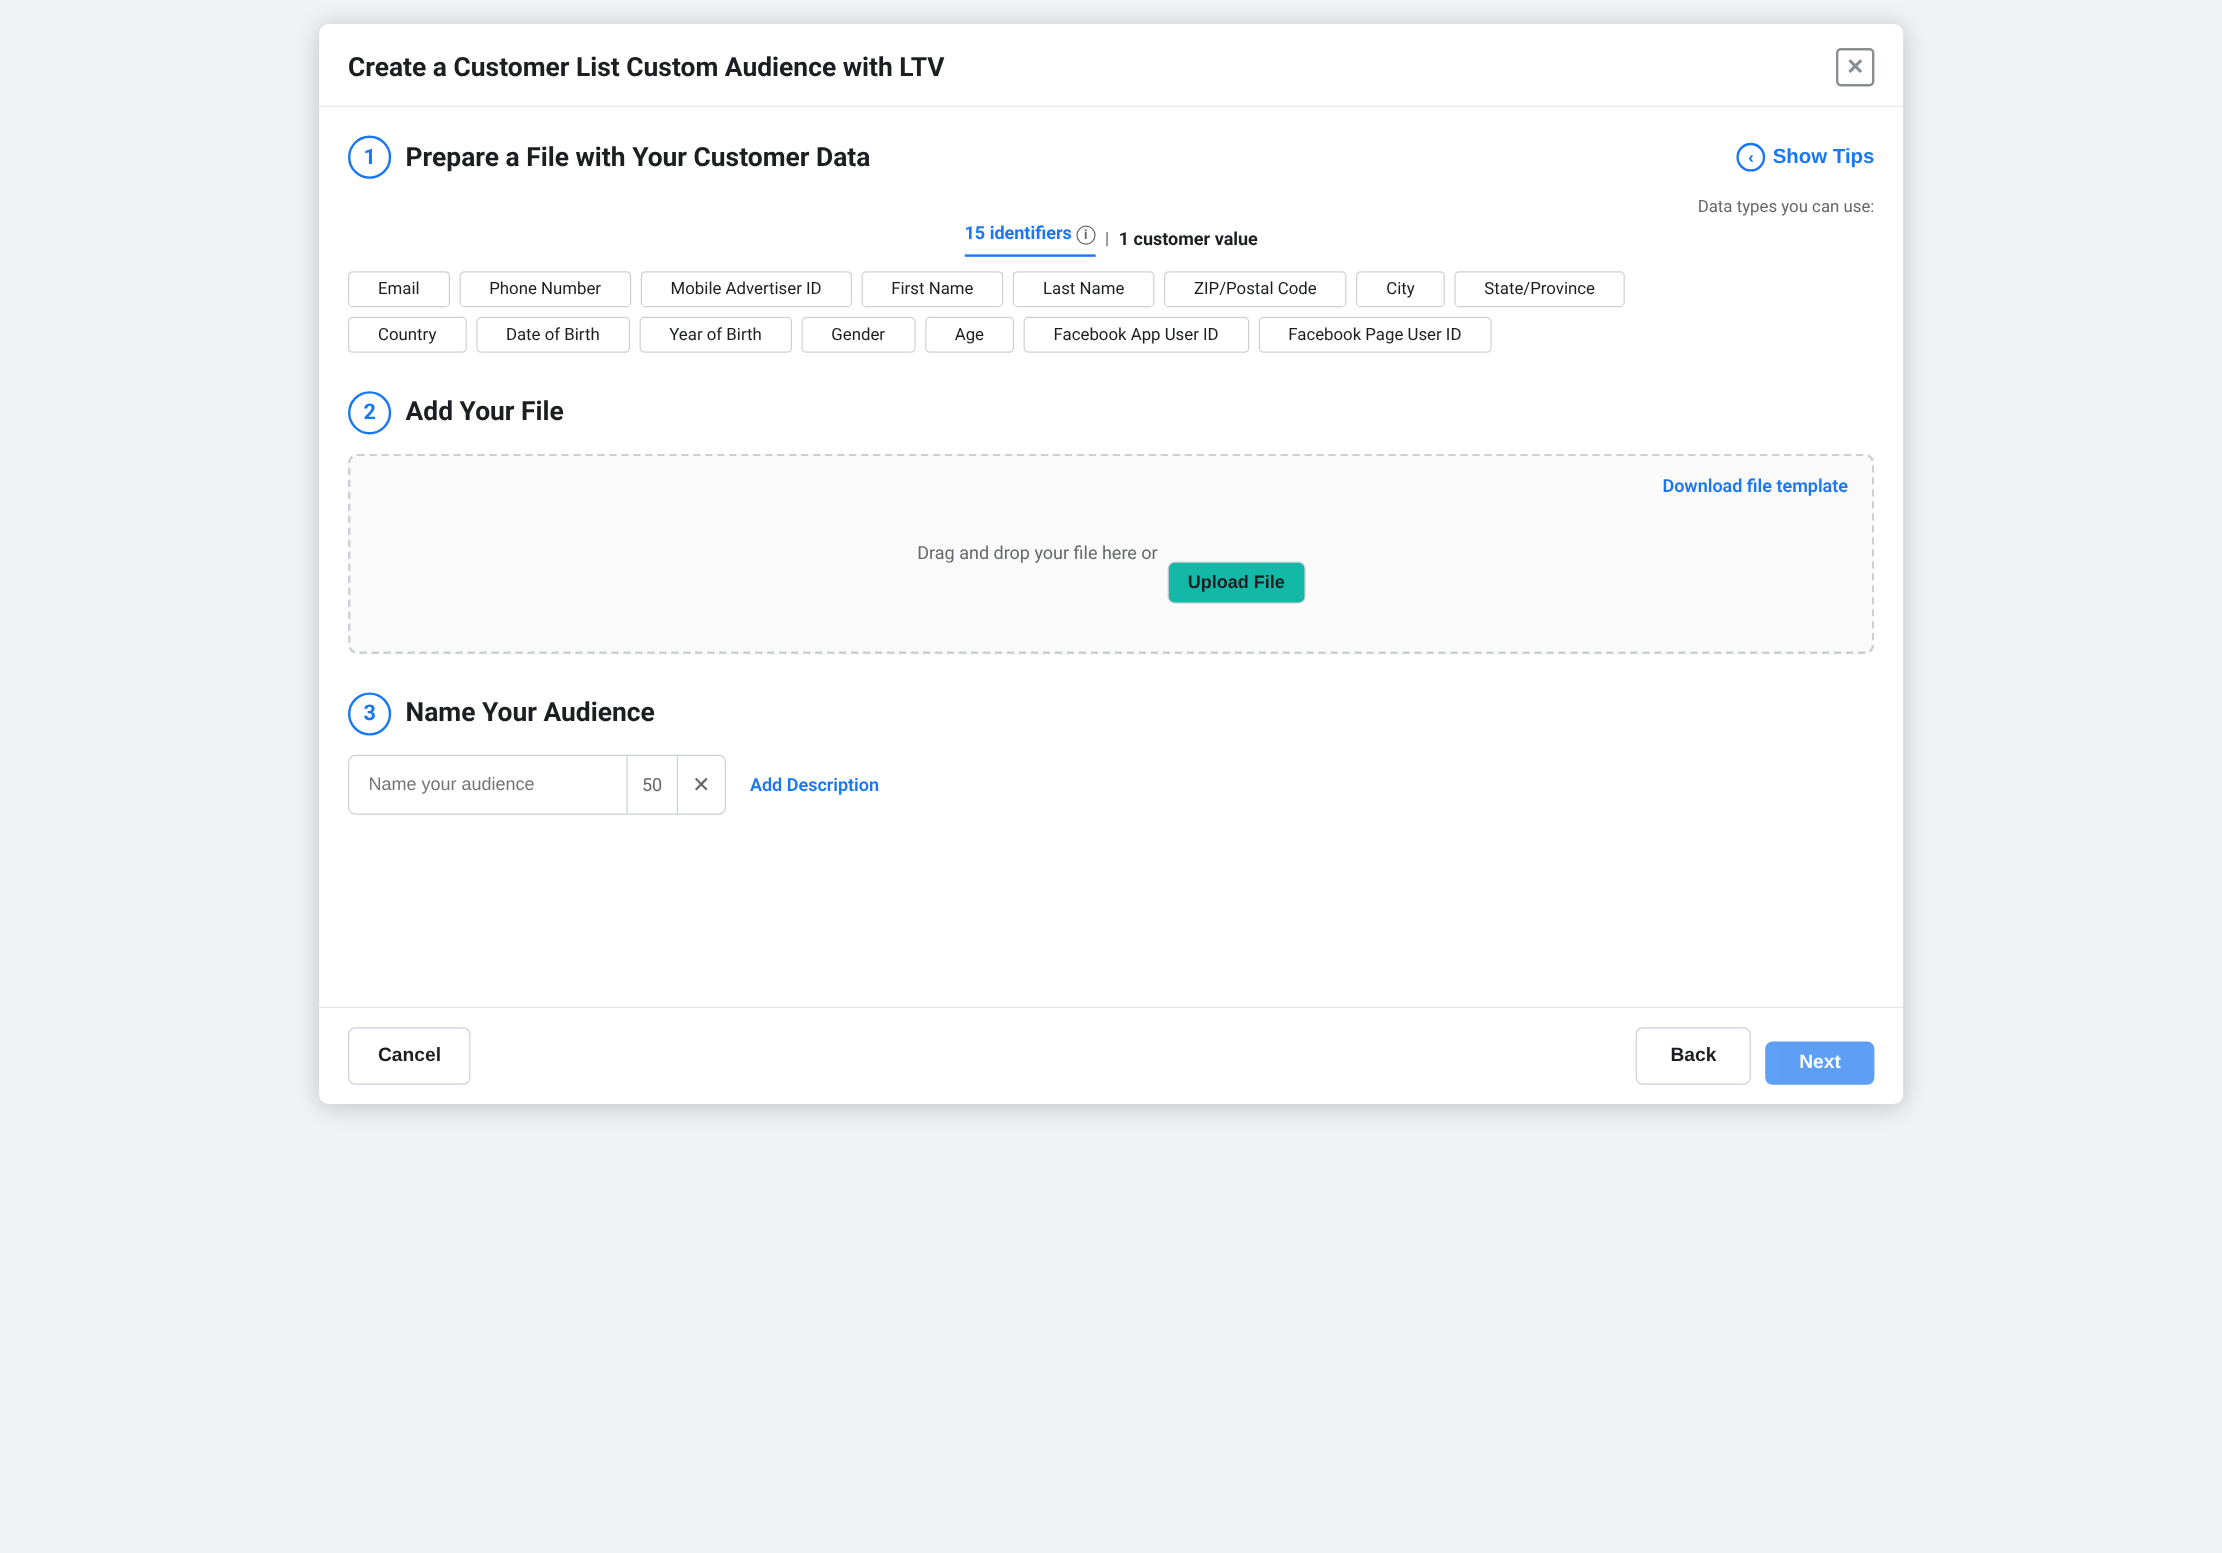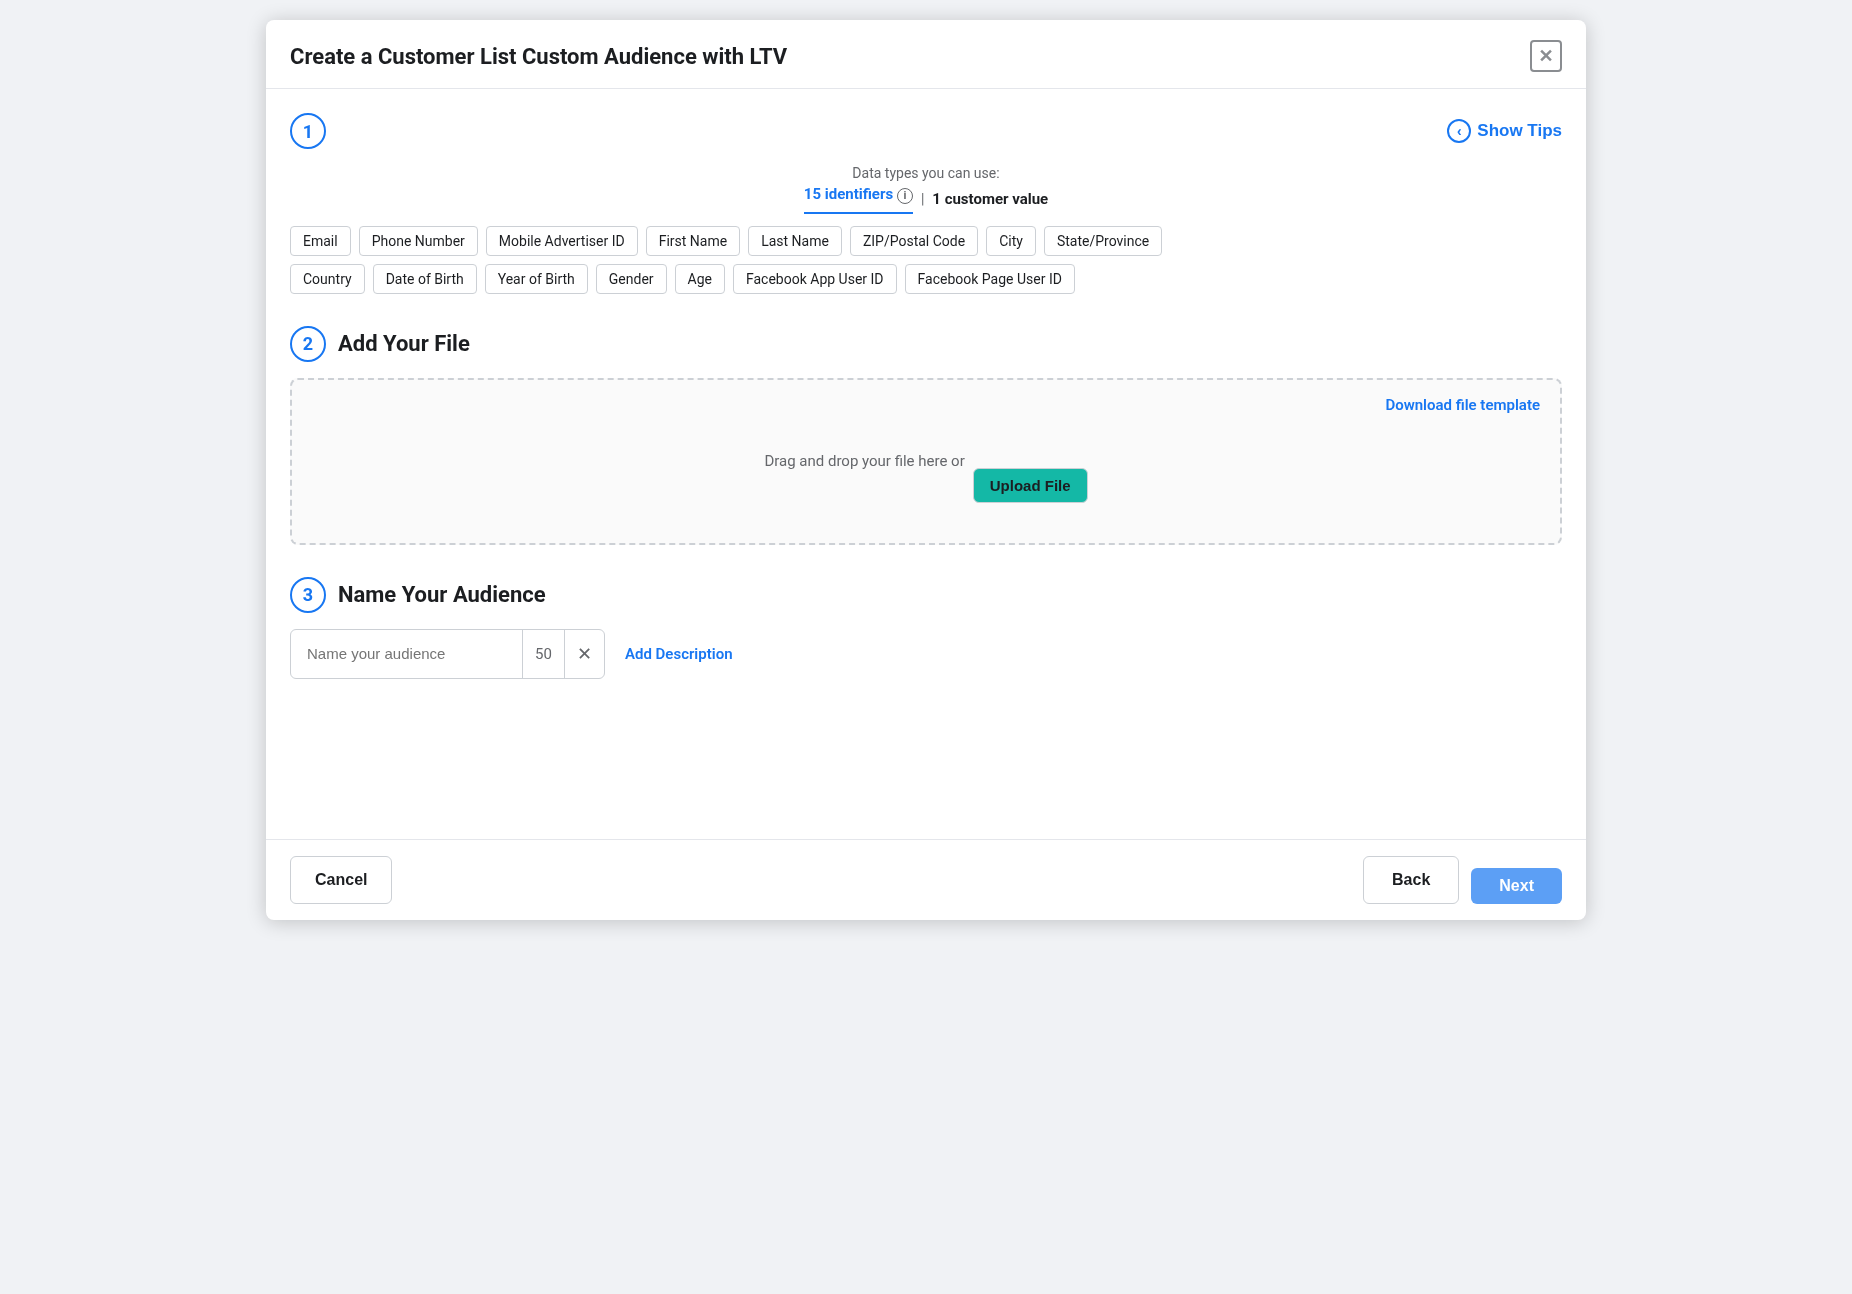--- a/index.html
+++ b/index.html
@@ -101,21 +101,21 @@
       border-radius: 50%;
       display: flex;
       align-items: center;
       justify-content: center;
       font-size: 14px;
       color: #1877f2;
     }
 
     
     .data-types-info {
-      text-align: center;
+      text-align: right;
       margin-bottom: 12px;
     }
     .data-types-label {
       font-size: 14px;
       color: #65676b;
       margin-bottom: 4px;
     }
     .identifiers-row {
       display: flex;
       align-items: center;
@@ -155,21 +155,21 @@
     
     .tags-row {
       display: flex;
       flex-wrap: wrap;
       gap: 8px;
       margin-bottom: 8px;
     }
     .tag {
       border: 1px solid #ccd0d5;
       border-radius: 4px;
-      padding: 6px 12px;
+      padding: 6px 24px;
       font-size: 14px;
       color: #1c1e21;
       background: #fff;
     }
 
     
     .data-source-row {
       display: flex;
       align-items: center;
       gap: 12px;
@@ -366,20 +366,21 @@
   <div class="modal-header">
     <span class="modal-title">Create a Customer List Custom Audience with LTV</span>
     <button class="close-btn">✕</button>
   </div>
 
   <div class="modal-body">
 
     <div class="section">
       <div class="section-header">
         <div class="step-circle">1</div>
+        <span class="section-title">Prepare a File with Your Customer Data</span>
         <button class="show-tips-btn">
           <div class="show-tips-icon">‹</div>
           <span>Show Tips</span>
         </button>
       </div>
 
       <div class="data-types-info">
         <div class="data-types-label">Data types you can use:</div>
         <div class="identifiers-row">
           <span class="identifiers-badge">

